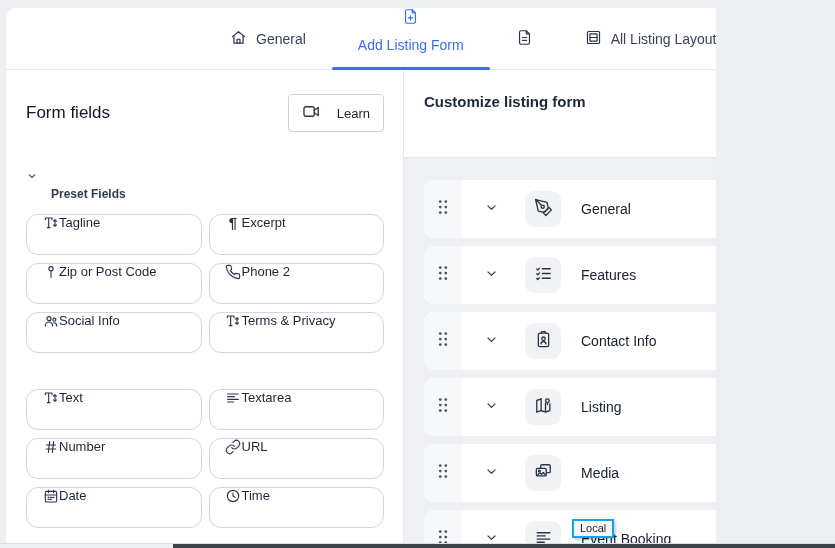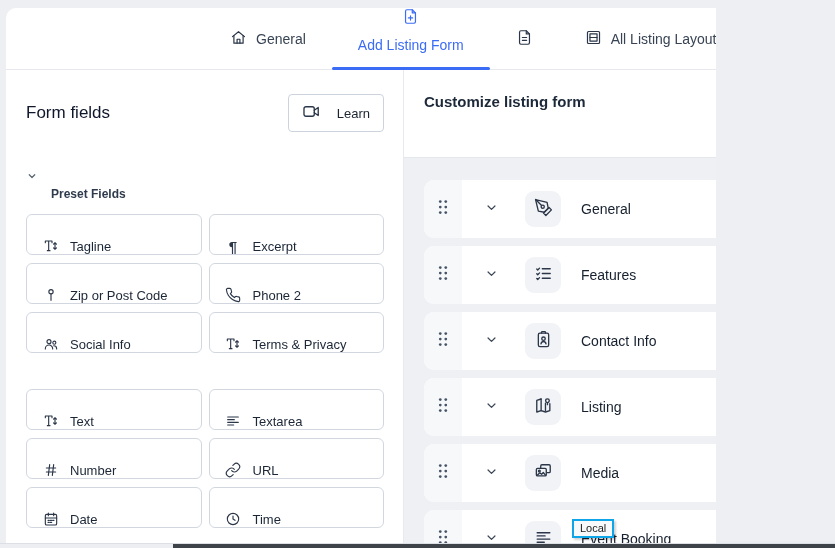--- a/index.html
+++ b/index.html
@@ -58,22 +58,22 @@
   .section{margin-top:20px;}
   .section + .section{margin-top:36px;}
   .sec-head{display:flex;align-items:center;gap:13px;cursor:pointer;}
   .sec-head .ic svg{width:12px;height:12px;stroke-width:2.4;stroke:#5a6472;}
   .sec-label{font-size:12px;font-weight:700;color:#2f3b4d;margin-top:35px;}
   .grid{
     margin-top:13px;display:grid;grid-template-columns:1fr 1fr;
     gap:8px 7px;
   }
   .field-btn{
-    height:41px;border:1px solid var(--border);border-radius:6px;
-    background:#fff;display:flex;align-items:flex-end;gap:11px;
+    height:41px;border:1px solid var(--border);border-radius:12px;
+    background:#fff;display:flex;align-items:flex-start;
     padding:0 8px 0 15px;font-size:13px;font-weight:500;color:#1b2636;
     cursor:grab;font-family:inherit;text-align:left;
   }
   .field-btn .ic{display:flex;width:17px;justify-content:center;}
   .field-btn .ic svg{width:16px;height:16px;}
   .glyph{font-size:15px;font-weight:700;color:#2b3648;line-height:1;}
   
   .right-panel{flex:1;display:flex;flex-direction:column;min-width:0;gap:24px;}
   .rp-head{
     height:63px;flex:0 0 63px;display:flex;align-items:center;

